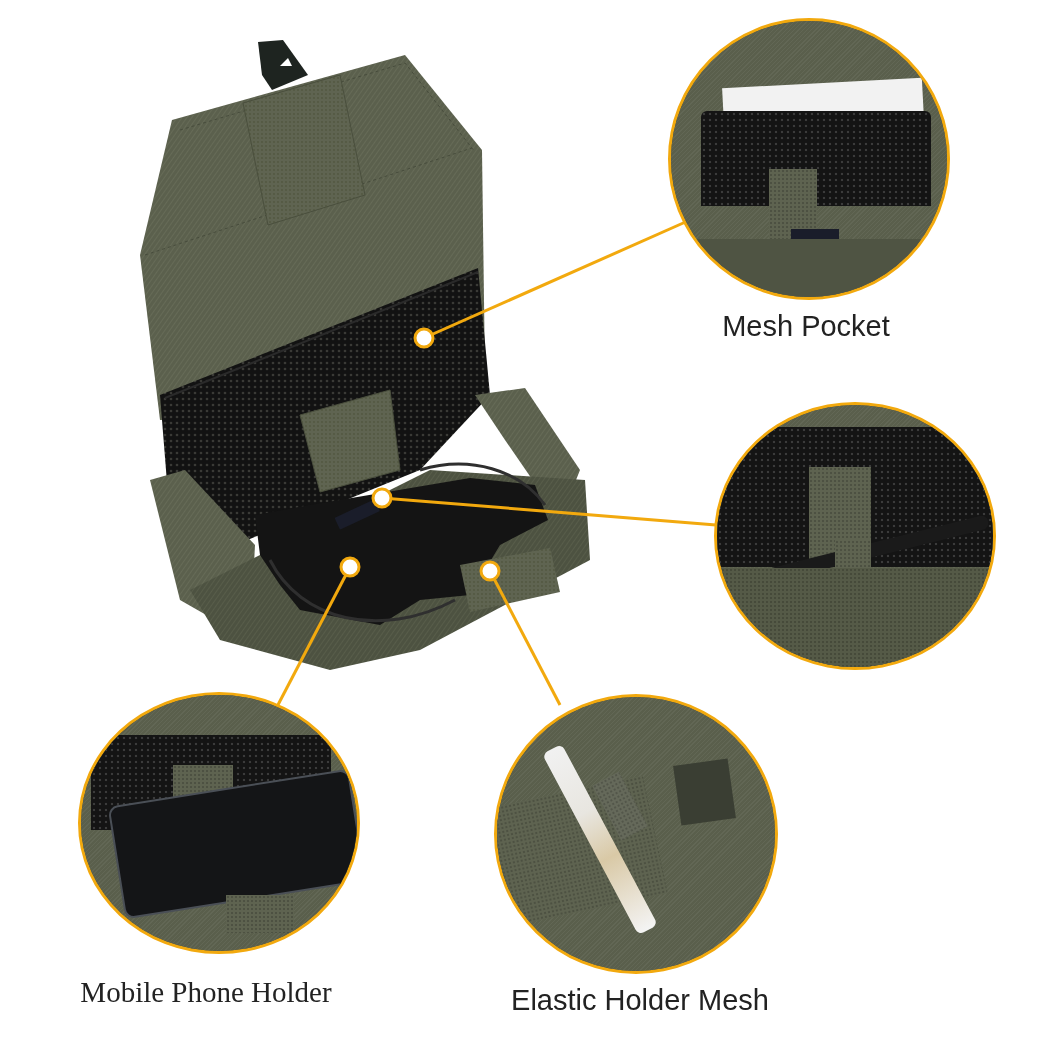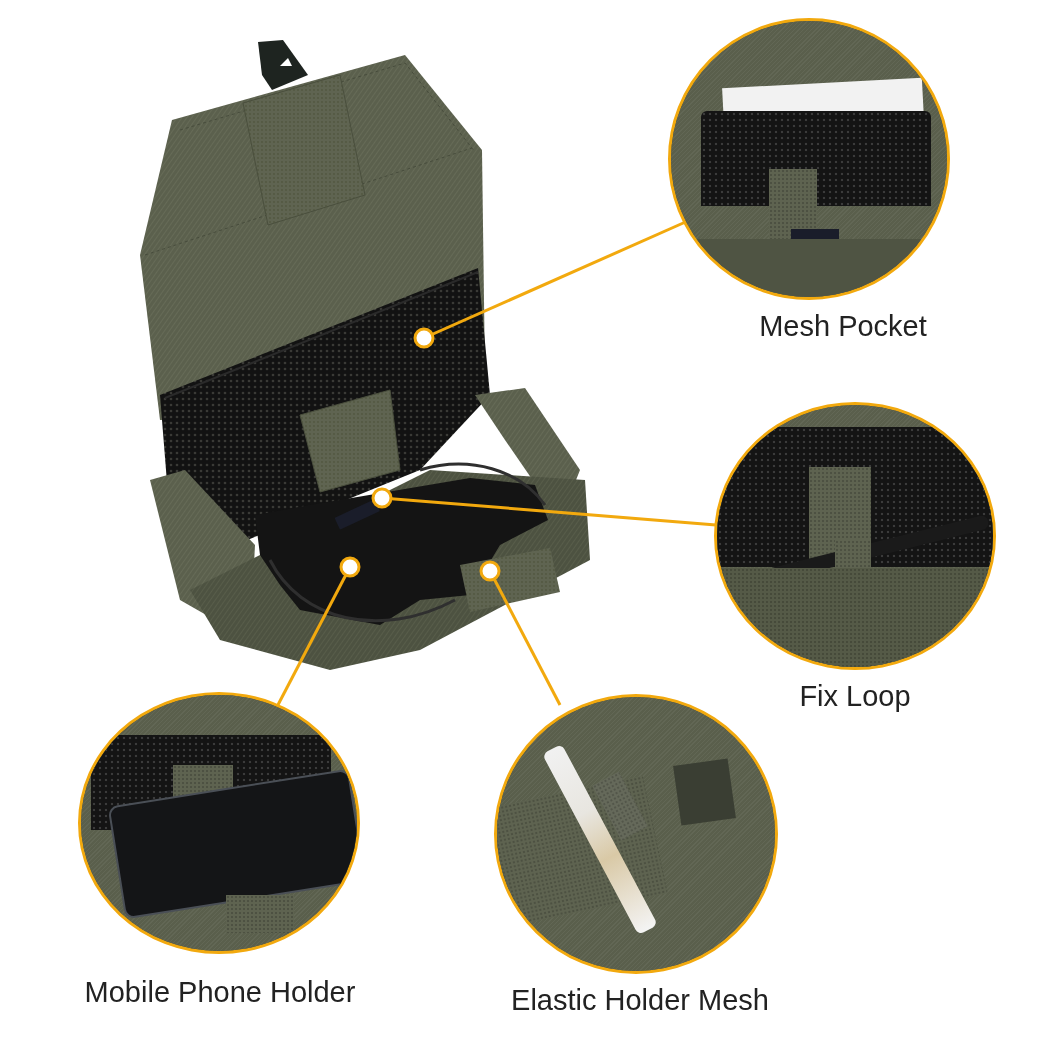--- a/index.html
+++ b/index.html
@@ -88,42 +88,41 @@
 </svg>
 
 <div class="circle" style="left:668px;top:18px;width:282px;height:282px;">
   <div class="abs fabric" style="left:0;top:0;width:100%;height:100%;"></div>
   <div class="abs" style="left:52px;top:62px;width:200px;height:40px;background:#f2f2f2;transform:rotate(-3deg);"></div>
   <div class="abs mesh" style="left:30px;top:90px;width:230px;height:95px;border-radius:6px 6px 0 0;"></div>
   <div class="abs velcro" style="left:98px;top:148px;width:48px;height:70px;"></div>
   <div class="abs" style="left:120px;top:208px;width:48px;height:10px;background:#1a1d2a;"></div>
   <div class="abs" style="left:0;top:218px;width:100%;height:70px;background:#4f5443;"></div>
 </div>
-<div class="label" style="left:713px;top:306px;width:260px;">Mesh Pocket</div>
+<div class="label" style="left:676px;top:306px;width:260px;">Mesh Pocket</div>
 
 <div class="circle" style="left:714px;top:402px;width:282px;height:268px;">
   <div class="abs fabric" style="left:0;top:0;width:100%;height:100%;"></div>
   <div class="abs mesh" style="left:0;top:22px;width:100%;height:140px;"></div>
   <div class="abs velcro" style="left:92px;top:62px;width:62px;height:95px;"></div>
   <div class="abs" style="left:20px;top:140px;width:255px;height:14px;background:#1a1a1a;border-radius:7px;transform:rotate(-14deg);"></div>
   <div class="abs velcro" style="left:118px;top:135px;width:36px;height:30px;"></div>
   <div class="abs velcro" style="left:0;top:163px;width:100%;height:110px;background-color:#555a47;"></div>
 </div>
 <div class="label" style="left:740px;top:676px;width:230px;">
-  <div>Fix Loop</div>
 </div>
 
 <div class="circle" style="left:78px;top:692px;width:282px;height:262px;">
   <div class="abs fabric" style="left:0;top:0;width:100%;height:100%;"></div>
   <div class="abs mesh" style="left:10px;top:40px;width:240px;height:95px;"></div>
   <div class="abs velcro" style="left:92px;top:70px;width:60px;height:45px;"></div>
   <div class="abs" style="left:34px;top:92px;width:240px;height:110px;background:#141517;border:2px solid #4a4f56;border-radius:10px;transform:rotate(-9deg);"></div>
   <div class="abs velcro" style="left:145px;top:200px;width:68px;height:38px;"></div>
 </div>
-<div class="label" style="left:50px;top:972px;width:340px;">Mobile Phone Holder</div>
+<div class="label" style="left:36px;top:972px;width:340px;font-family:Liberation Serif, serif;">Mobile Phone Holder</div>
 
 <div class="circle" style="left:494px;top:694px;width:284px;height:280px;">
   <div class="abs fabric" style="left:0;top:0;width:100%;height:100%;"></div>
   <div class="abs velcro" style="left:-10px;top:95px;width:170px;height:120px;transform:rotate(-12deg);"></div>
   <div class="abs" style="left:92px;top:40px;width:22px;height:205px;background:linear-gradient(#f1f1f1 0%,#e8e6e0 35%,#d9c9a6 60%,#f4f4f4 100%);border-radius:6px;transform:rotate(-28deg);transform-origin:center;"></div>
   <div class="abs velcro" style="left:108px;top:78px;width:30px;height:62px;background-color:#65695a;transform:rotate(-28deg);"></div>
   <div class="abs" style="left:180px;top:65px;width:55px;height:60px;background:#3a3e33;transform:rotate(-8deg);"></div>
 </div>
 <div class="label" style="left:480px;top:980px;width:320px;">Elastic Holder Mesh</div>
 

